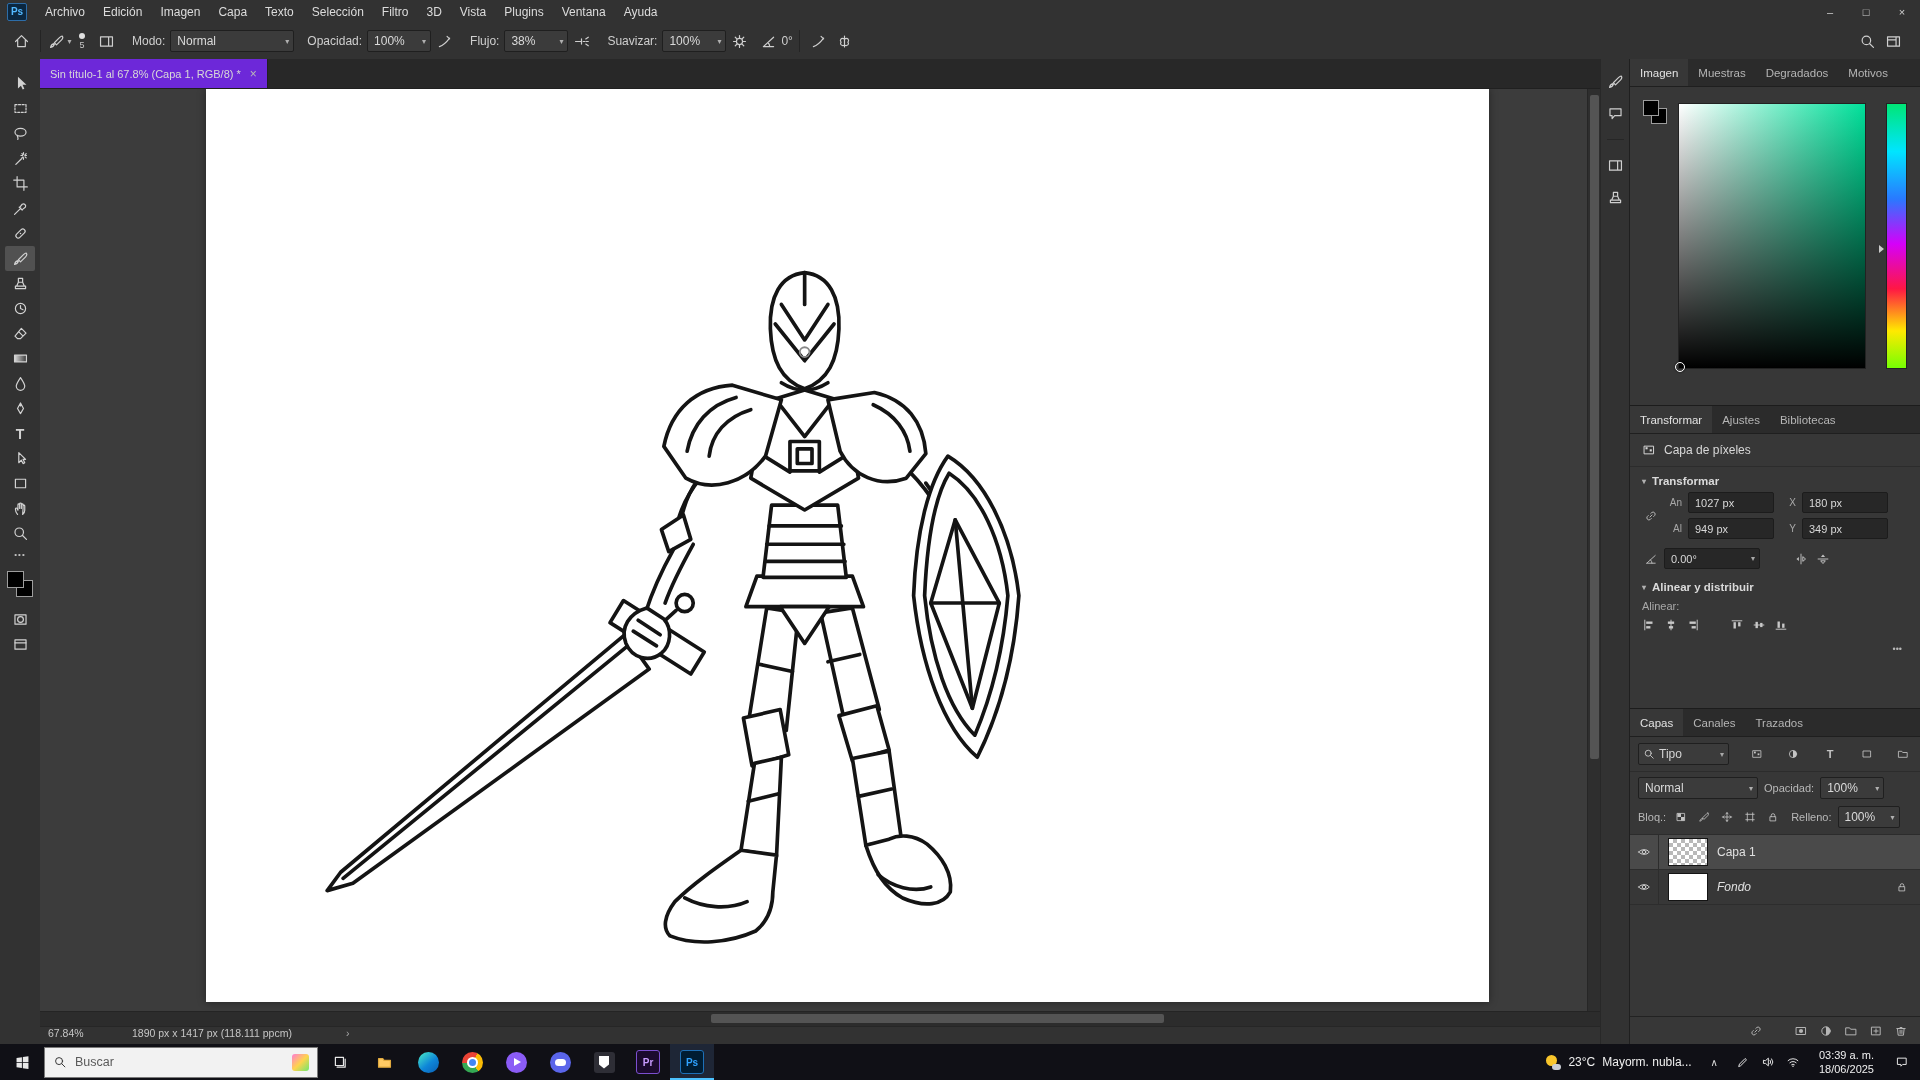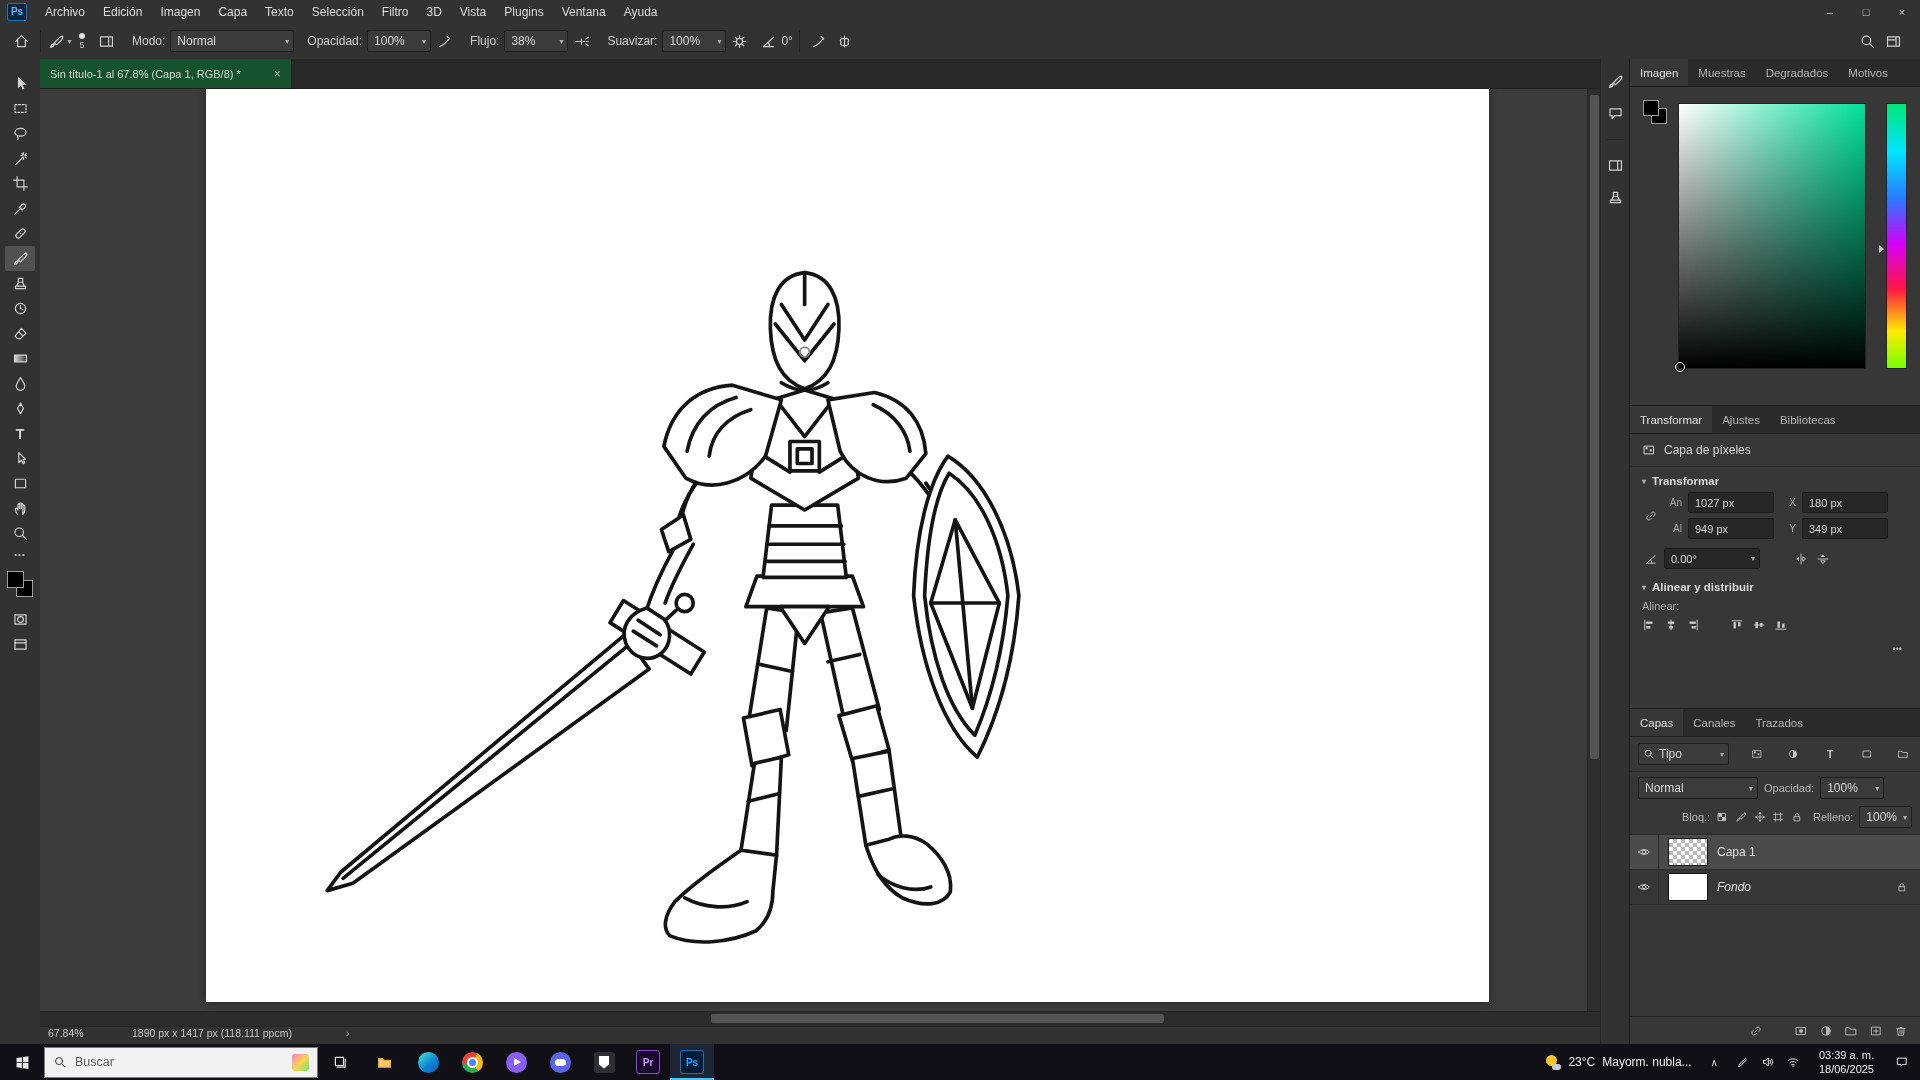--- a/index.html
+++ b/index.html
@@ -28,21 +28,21 @@
   .combo.w-sm{width:52px;}
   .brushpick{display:flex;flex-direction:column;align-items:center;justify-content:center;line-height:1;margin-left:6px;}
   .brushpick .dot{width:6px;height:6px;border-radius:50%;background:#e0e0e0;margin-bottom:2px;}
   .brushpick .num{font-size:9px;color:#c8c8c8;}
   .tinyarr{font-size:8px;color:#b0b0b0;margin-left:2px;}
   .spacer{flex:1;}
 
   
   #docwin{position:absolute;left:40px;top:59px;width:1561px;bottom:36px;display:flex;flex-direction:column;background:#3c3c3c;}
   .tabbar{height:29px;background:#282828;display:flex;align-items:stretch;border-bottom:1px solid #202020;}
-  .doctab{display:flex;align-items:center;background:#14532d;padding:0 10px;max-width:290px;border-right:1px solid #202020;font-size:11px;color:#d8d8d8;white-space:nowrap;gap:24px;}
+  .doctab{display:flex;align-items:center;background:#6d28d9;padding:0 10px;max-width:290px;border-right:1px solid #202020;font-size:11px;color:#d8d8d8;white-space:nowrap;}
   .doctab .x{margin-left:9px;color:#b8b8b8;font-size:12px;}
   .pasteboard{flex:1;position:relative;background:#3c3c3c;overflow:hidden;}
   .canvas{position:absolute;left:166px;top:0;width:1283px;height:913px;background:#fff;box-shadow:0 0 8px rgba(0,0,0,.4);}
   .knight{width:100%;height:100%;display:block;}
   .vscroll{position:absolute;right:0;top:0;bottom:0;width:13px;background:#2e2e2e;border-left:1px solid #262626;}
   .vscroll .thumb{position:absolute;left:2px;right:2px;top:6px;height:72%;background:#545454;border-radius:2px;}
   .hscrollrow{height:14px;background:#2c2c2c;border-top:1px solid #242424;position:relative;}
   .hscrollrow .thumb{position:absolute;top:2px;height:9px;left:43%;width:29%;background:#545454;border-radius:2px;}
   .statusbar{height:17px;background:#323232;border-top:1px solid #262626;display:flex;font-size:10.5px;color:#c6c6c6;padding:0 8px;}
   .statusbar .zoom{min-width:52px;}
@@ -102,21 +102,21 @@
 
   
   .layers-body{flex:1;display:flex;flex-direction:column;min-height:0;}
   .lfilter{display:flex;align-items:center;gap:19px;padding:6px 8px;border-bottom:1px solid #2c2c2c;}
   .scombo{display:flex;align-items:center;gap:4px;width:92px;height:20px;background:#3b3b3b;border:1px solid #1f1f1f;border-radius:2px;padding:0 4px;color:#d4d4d4;}
   .scombo .arr{margin-left:auto;font-size:8px;color:#a8a8a8;}
   .fico{width:20px;height:20px;display:flex;align-items:center;justify-content:center;color:#c4c4c4;}
   .lblend{display:flex;align-items:center;gap:6px;padding:5px 8px 3px;}
   .lblend .lab{color:#b8b8b8;font-size:11px;}
   .llock{display:flex;align-items:center;gap:6px;padding:4px 8px 6px;border-bottom:1px solid #2c2c2c;}
-  .llock .lab{color:#b8b8b8;font-size:11px;margin-left:44px;}
+  .llock .lab{color:#b8b8b8;font-size:11px;}
   .lico{width:17px;height:17px;display:flex;align-items:center;justify-content:center;color:#c4c4c4;}
   .layerlist{flex:1;min-height:0;}
   .lrow{height:34px;display:flex;align-items:center;border-bottom:1px solid #2d2d2d;}
   .lrow.sel{background:#4a4a4a;}
   .leye{width:28px;height:100%;display:flex;align-items:center;justify-content:center;border-right:1px solid #2d2d2d;color:#cfcfcf;}
   .lthumb{width:38px;height:26px;margin:0 9px;border:1px solid #141414;background:#fff;flex:none;}
   .checker{background-image:linear-gradient(45deg,#b9b9b9 25%,transparent 25%,transparent 75%,#b9b9b9 75%),linear-gradient(45deg,#b9b9b9 25%,transparent 25%,transparent 75%,#b9b9b9 75%);background-size:8px 8px;background-position:0 0,4px 4px;background-color:#fff;}
   .lname{font-size:12px;color:#e0e0e0;}
   .lname.it{font-style:italic;}
   .llockic{margin-left:auto;margin-right:12px;color:#c4c4c4;}

